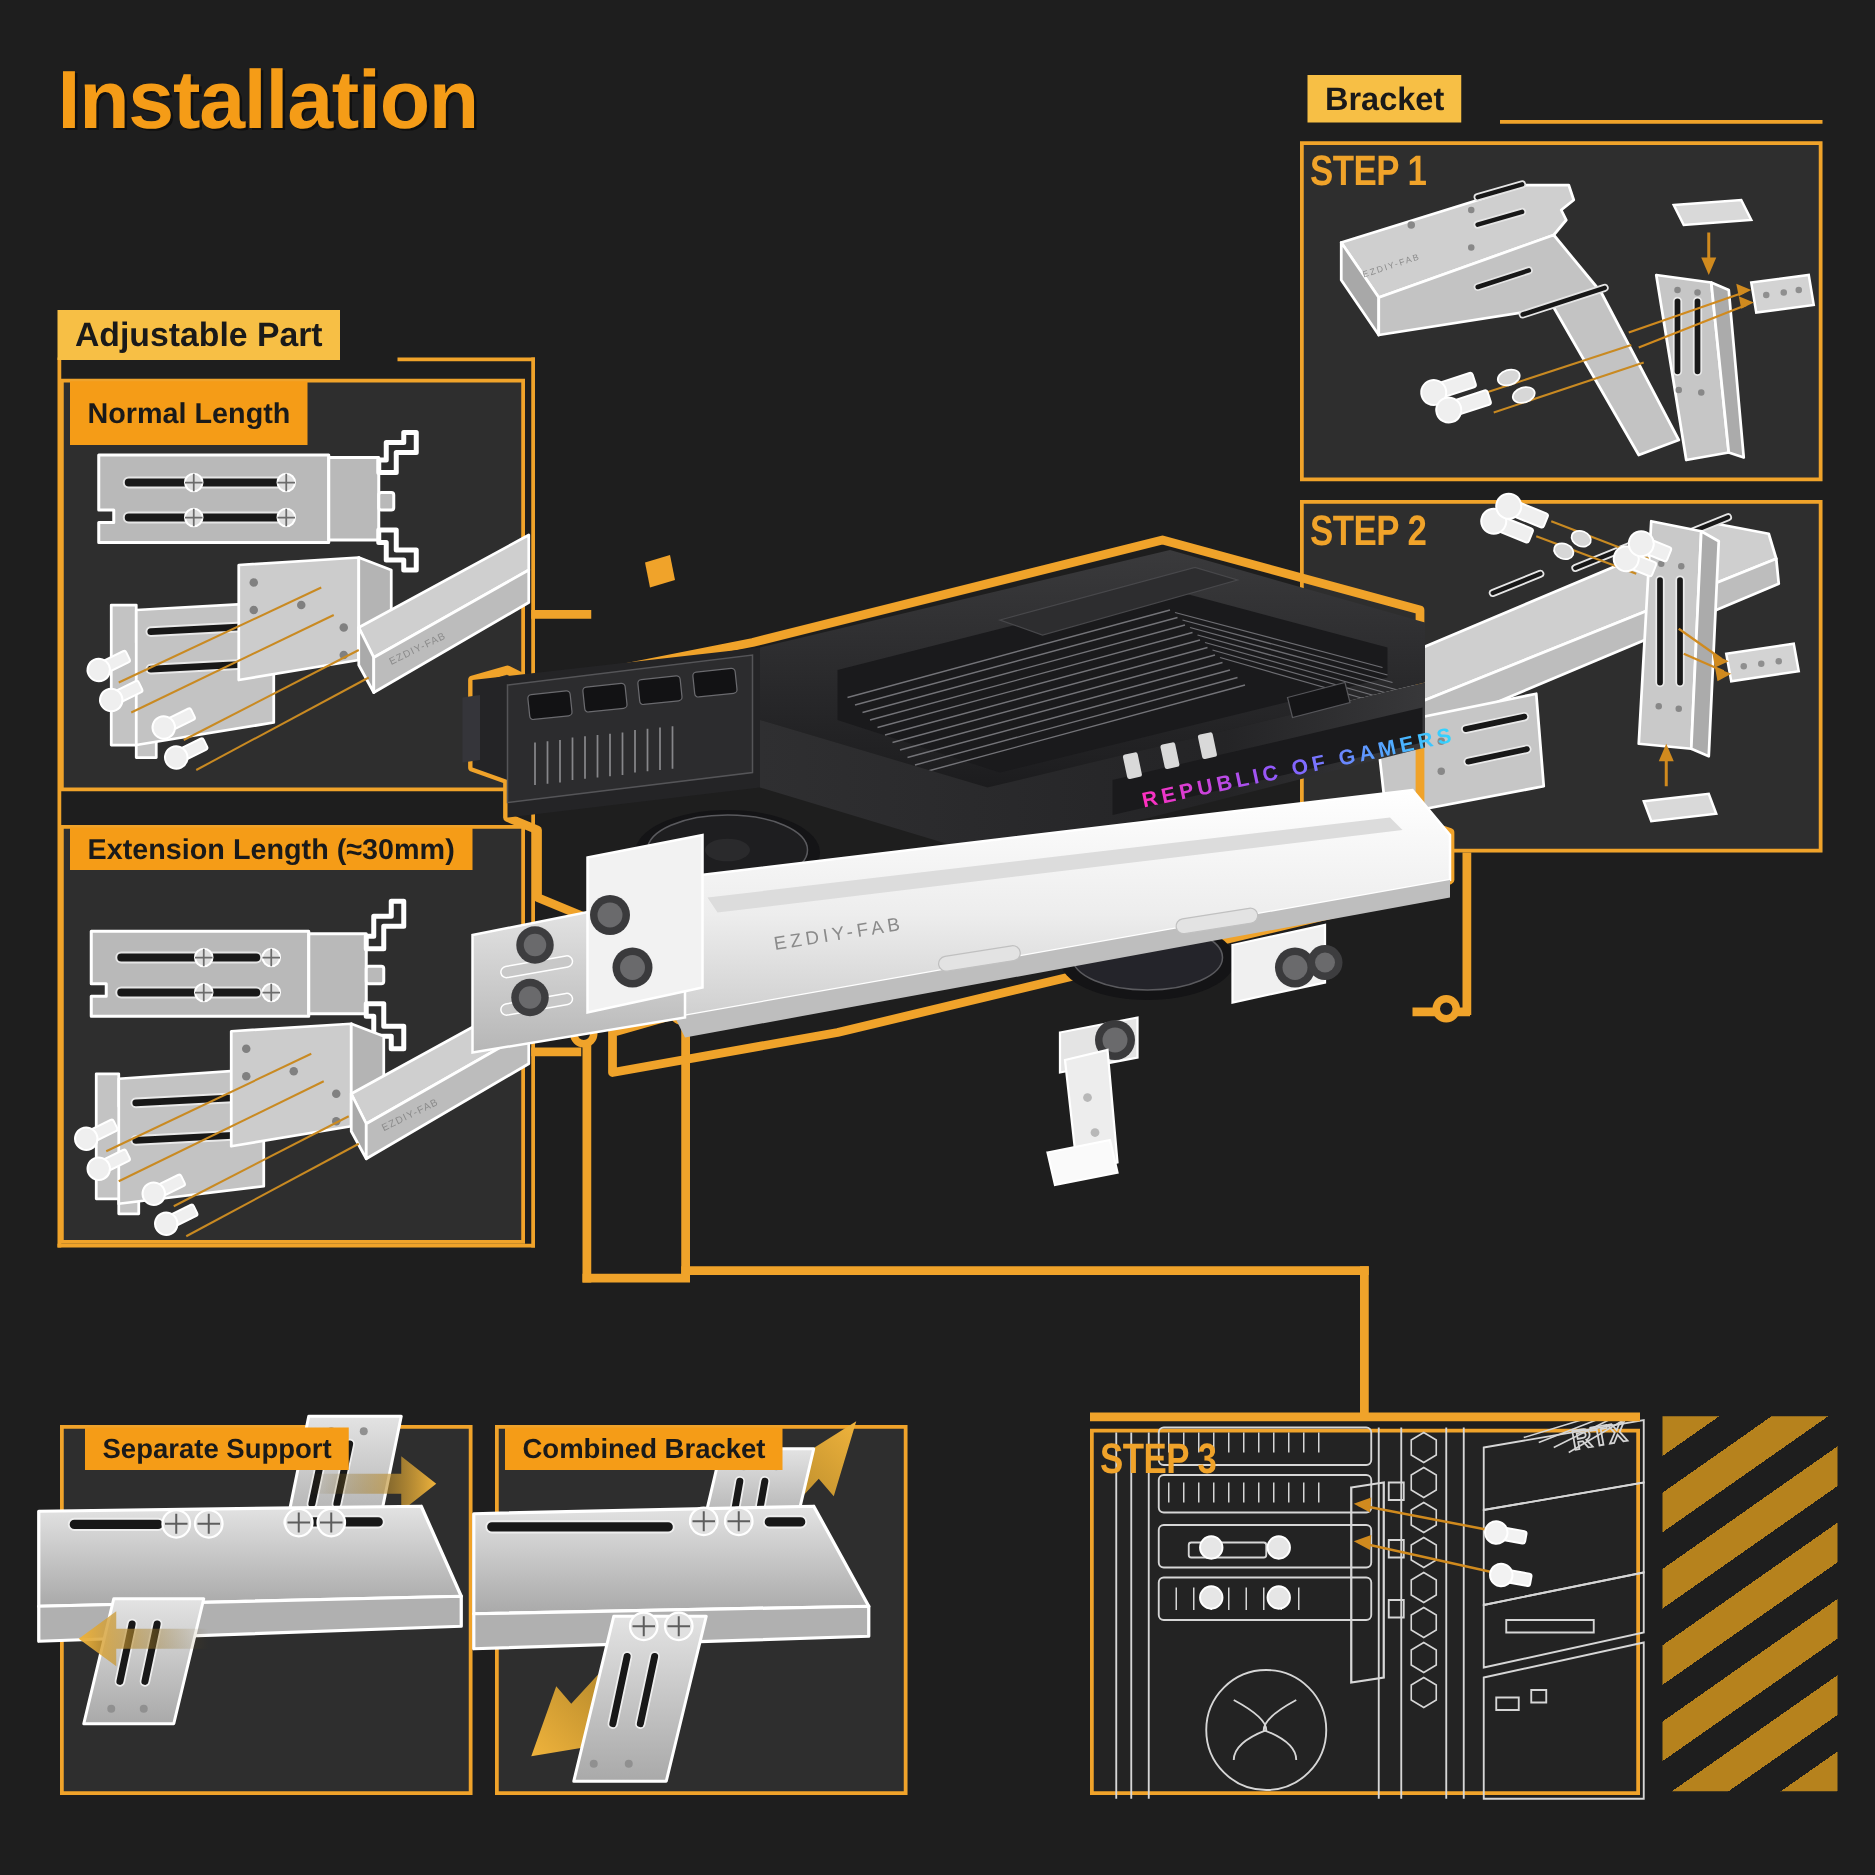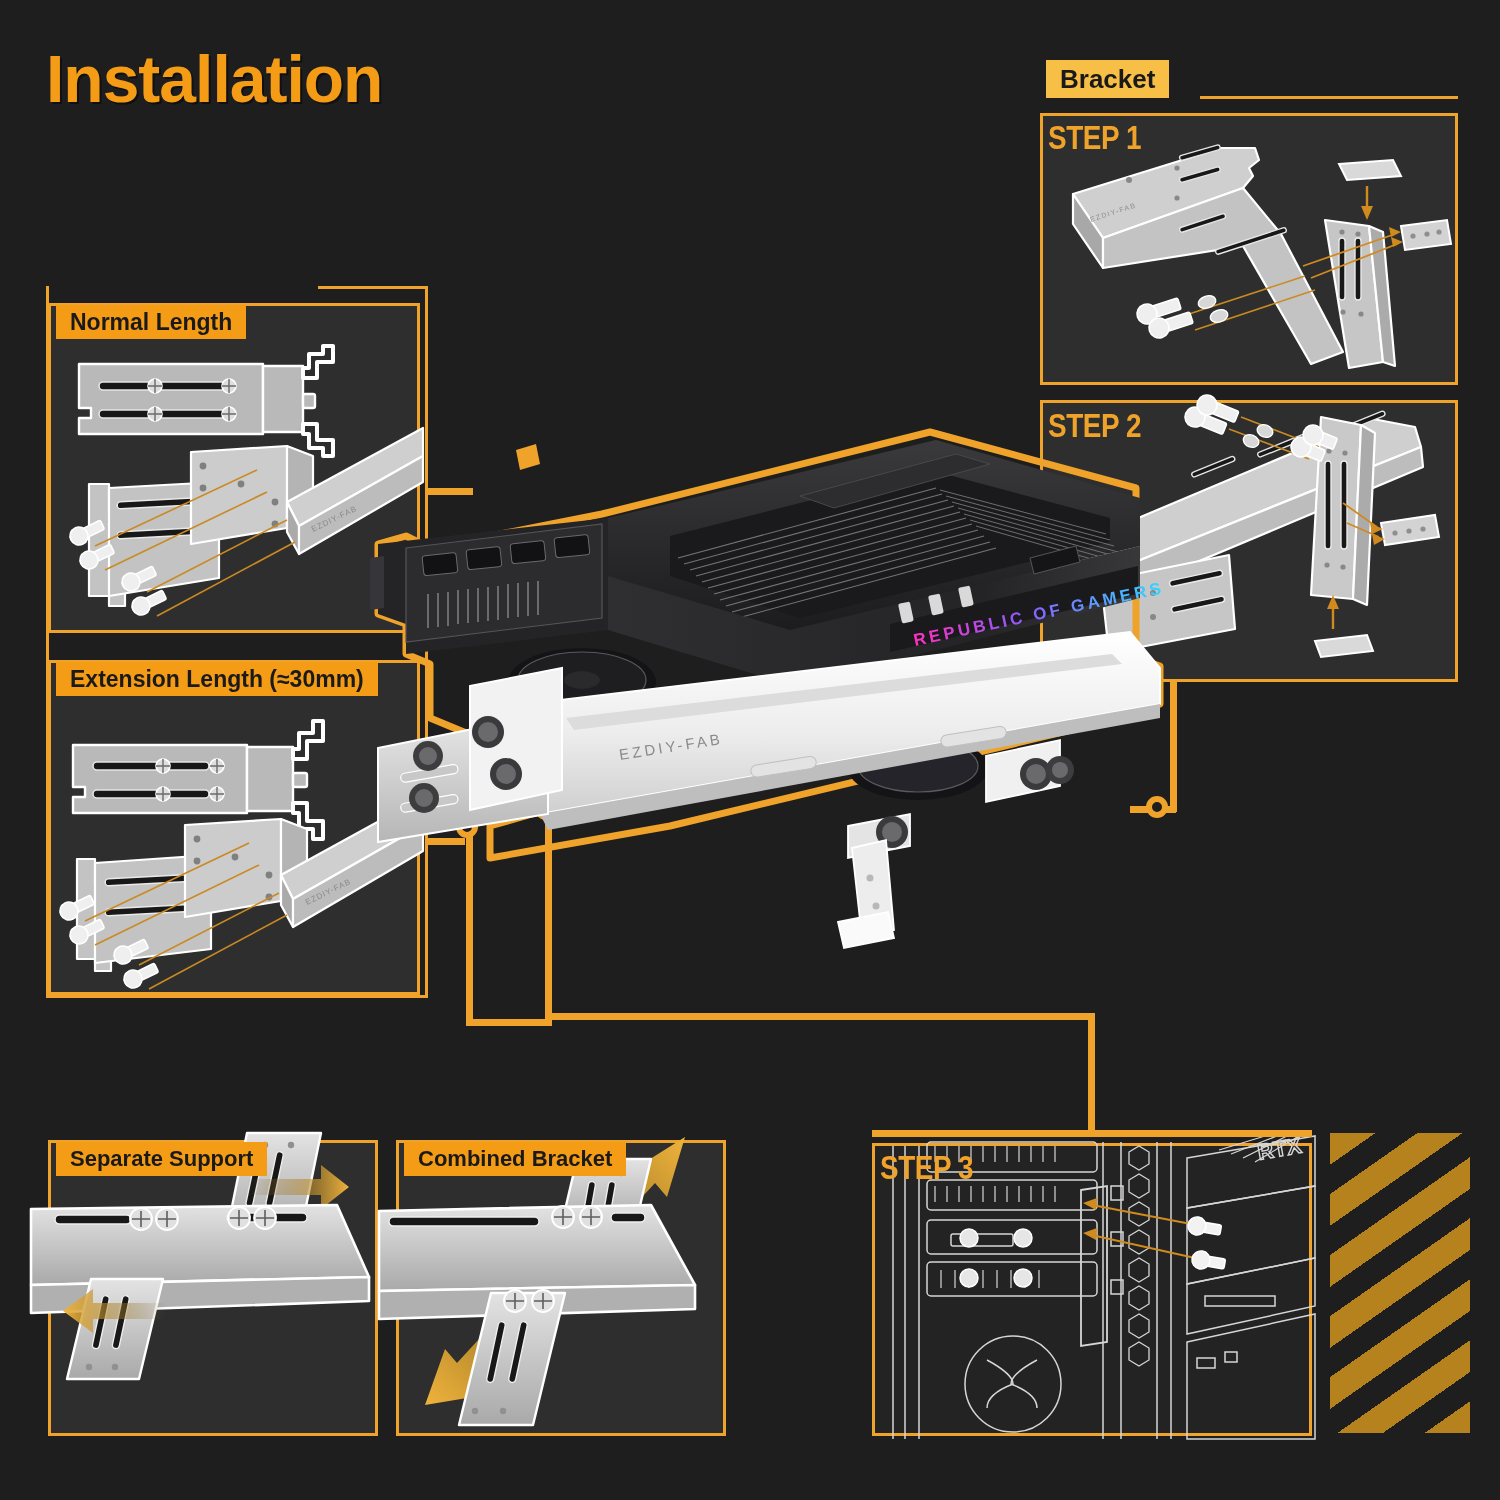--- a/index.html
+++ b/index.html
@@ -94,20 +94,23 @@
   .art { position:absolute; inset:0; }
   svg { display:block; overflow:visible; }
 </style>
 </head>
 <body>
 
 <div id="root">
 
   <div id="title">Installation</div>
 
+  <div class="badge amber" style="left:46px; top:248px; height:40px; font-size:27px;">
+    <span>Adjustable Part</span>
+  </div>
   <div class="grouprule" style="left:318px; top:286px; width:110px;"></div>
   <div class="groupside" style="left:425px; top:286px; height:712px;"></div>
   <div class="grouprule" style="left:46px; top:995px; width:382px;"></div>
   <div class="groupside" style="left:46px; top:286px; height:712px;"></div>
 
   <div class="frame" style="left:48px; top:303px; width:372px; height:330px;">
     <div class="art">
       <svg width="372" height="330" viewBox="0 0 372 330">
         <g fill="#b9b9b9" stroke="#ffffff" stroke-width="2.4" stroke-linejoin="round">
 
@@ -185,21 +188,21 @@
               <circle cx="0" cy="0" r="9"></circle>
           </g>
           <g transform="translate(90,300) rotate(-26)">
             <rect x="0" y="-5" width="26" height="10" rx="2"></rect>
               <circle cx="0" cy="0" r="9"></circle>
           </g>
         </g>
       </svg>
     </div>
   </div>
-  <div class="badge orange" style="left:56px; top:305px; height:34px; font-size:23px;">
+  <div class="badge orange" style="left:56px; top:305px; height:51px; font-size:23px;">
     <span>Normal Length</span>
   </div>
 
   <div class="frame" style="left:48px; top:660px; width:372px; height:335px;">
     <div class="art">
       <svg width="372" height="335" viewBox="0 0 372 335">
         <g fill="#b9b9b9" stroke="#ffffff" stroke-width="2.4" stroke-linejoin="round">
           <path d="M22 82 L22 124 L34 124 L34 134 L22 134 L22 150 L196 150 L196 82 Z"></path>
           <rect x="196" y="84" width="46" height="64"></rect>
           <path d="M242 96 L256 96 L256 78 L272 78 L272 58 L262 58 L262 70 L248 70 L248 86 L242 86 Z" fill="none" stroke="#ffffff" stroke-width="4"></path>
@@ -533,21 +536,21 @@
         </g>
         <g fill="#909090">
             <circle cx="38" cy="224" r="3.2"></circle>
             <circle cx="64" cy="224" r="3.2"></circle>
           </g>
 
         <path d="M116 160 L42 160 L42 146 L12 168 L42 190 L42 176 L116 176 Z" fill="url(#gArrB)"></path>
       </svg>
     </div>
   </div>
-  <div class="badge orange" style="left:56px; top:1142px; height:34px; font-size:22px;">
+  <div class="badge orange" style="left:68px; top:1142px; height:34px; font-size:22px;">
     <span>Separate Support</span>
   </div>
 
   <div class="frame" style="left:396px; top:1140px; width:330px; height:296px;">
     <div class="art">
       <svg width="330" height="296" viewBox="0 0 330 296">
         <defs>
           <linearGradient id="gDiag" x1="0" y1="1" x2="1" y2="0">
             <stop offset="0" stop-color="#efb33c"></stop>
             <stop offset="0.5" stop-color="#7a5d19"></stop>

